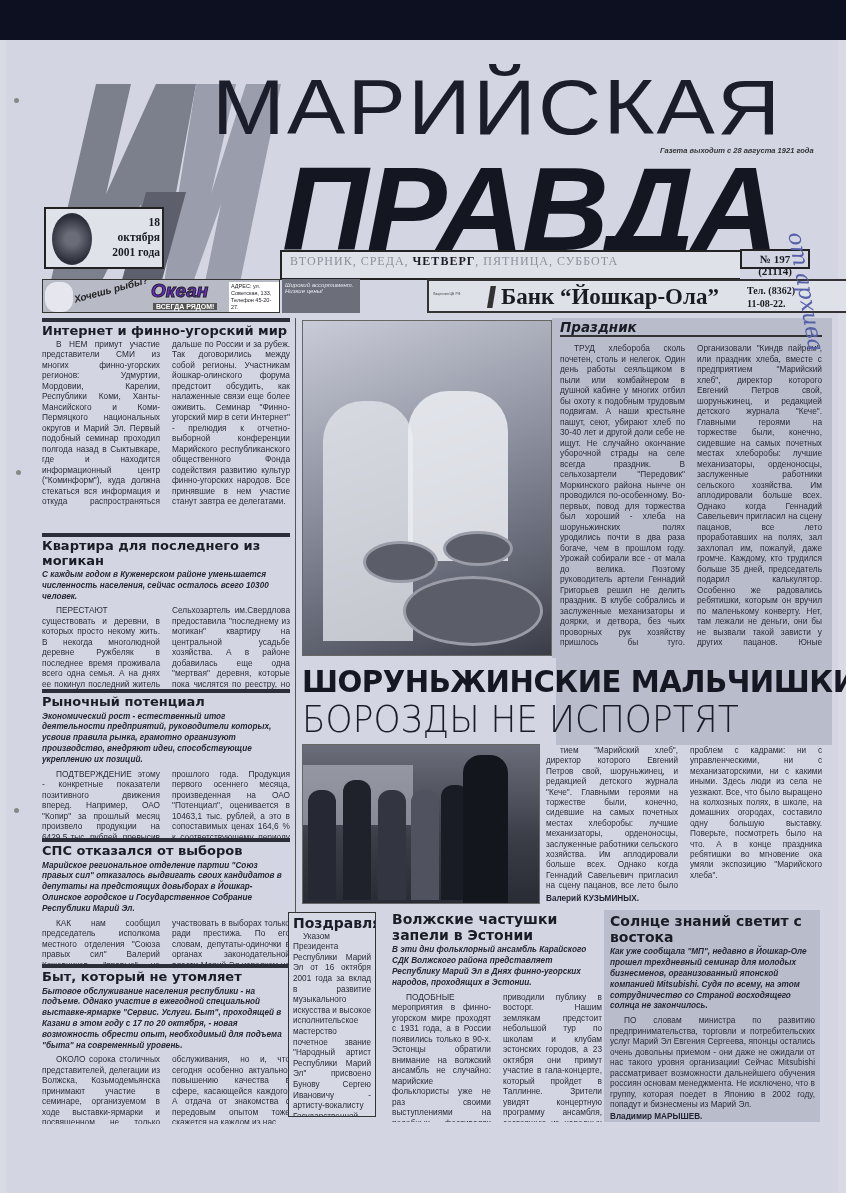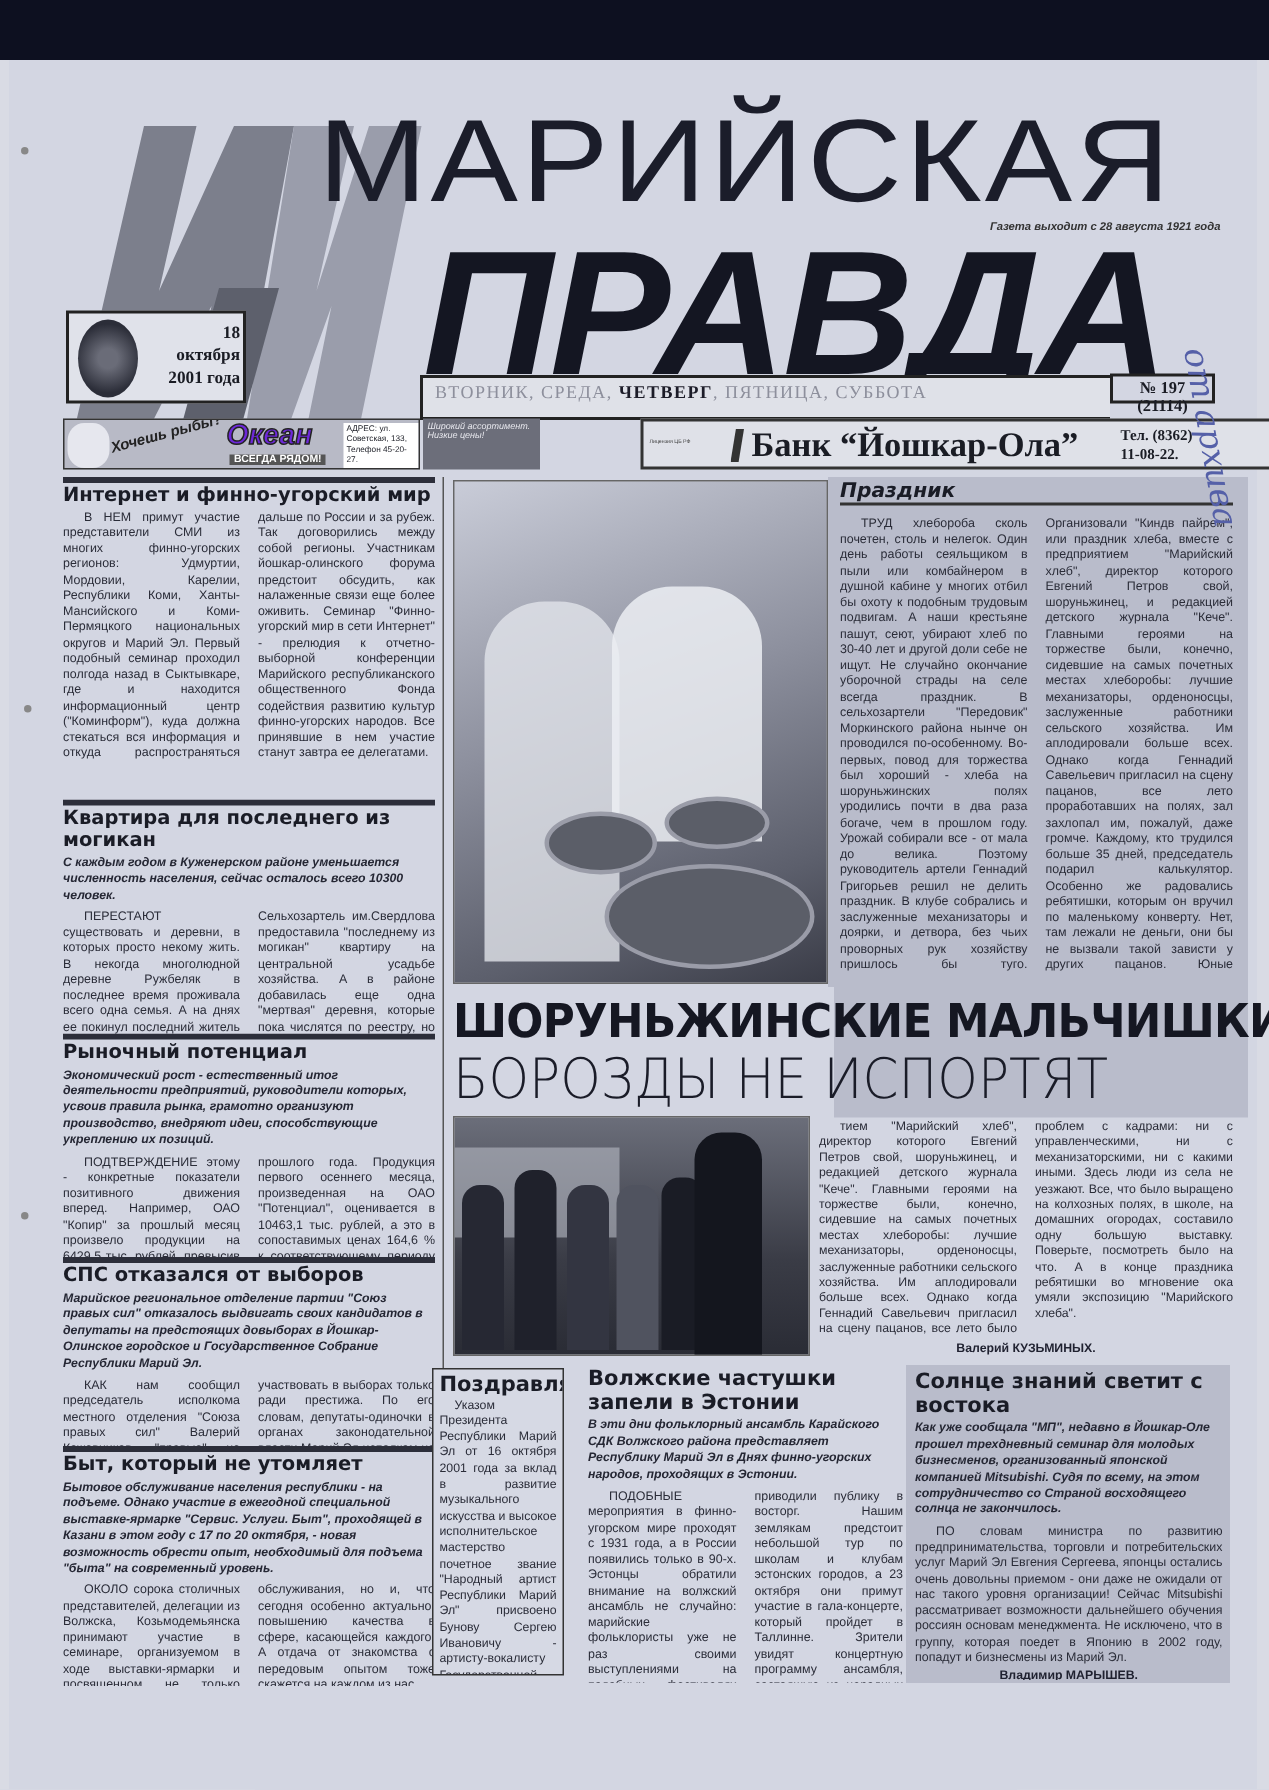--- a/index.html
+++ b/index.html
@@ -29,21 +29,21 @@
 .bankname{position:absolute;left:72px;top:3px;font-family:"Liberation Serif",serif;font-weight:700;font-size:23px;white-space:nowrap}
 .banktel{position:absolute;left:318px;top:3px;font-family:"Liberation Serif",serif;font-size:10px;line-height:13px;font-weight:700}
 .banksmall{position:absolute;left:4px;top:11px;font-size:3.5px;width:46px;color:#444}
 
 .art{position:absolute;overflow:hidden}
 .rule{height:4px;background:#2c2e3a;margin-bottom:2px}
 .h{font-family:"DejaVu Sans",sans-serif;font-weight:700;color:#1a1c26;line-height:1.12}
 .lead{font-style:italic;font-weight:700;font-size:8.2px;line-height:10.8px;color:#252734;margin:2px 0 3px}
 .cols{column-count:2;column-gap:12px;font-size:8.3px;line-height:10.5px;text-align:justify;color:#2a2c38}
 .cols p{text-indent:14px}
-.sig{text-align:center;font-weight:700;font-size:8.2px;margin-top:2px;color:#1f2130}
+.sig{text-align:left;font-weight:700;font-size:8.2px;margin-top:2px;color:#1f2130}
 .vsep{position:absolute;width:1px;background:#555;}
 .photo{position:absolute;background:linear-gradient(160deg,#c9ccd8 0%,#8d909e 45%,#5c5f6c 80%,#3a3c47 100%);border:1px solid #666;overflow:hidden}
 .photo .bread1{position:absolute;border-radius:50%;background:#5b5e68;border:3px solid #9a9ca8}
 .headline1{position:absolute;left:302px;top:663px;font-family:"DejaVu Sans",sans-serif;font-weight:900;font-size:31px;letter-spacing:-0.5px;color:#151722;white-space:nowrap;transform:scaleX(0.94);transform-origin:left top}
 .headline2{position:absolute;left:302px;top:698px;font-family:"DejaVu Sans",sans-serif;font-weight:300;font-size:37px;letter-spacing:0px;color:#1a1c28;white-space:nowrap;transform:scaleX(0.93);transform-origin:left top}
 .grayshade{position:absolute;background:#b9bccb}
 .congrat{position:absolute;left:288px;top:912px;width:88px;height:205px;border:1px solid #333;padding:3px 4px;background:#d6d9e4;overflow:hidden}
 .congrat .h{font-size:14px}
 .congrat .body{font-size:8.2px;line-height:10.6px;text-align:justify;color:#2a2c38;text-indent:10px}
 .hw{position:absolute;left:808px;top:230px;width:36px;height:170px;color:#5560a8;font-family:"DejaVu Serif",serif;font-style:italic;font-size:22px;transform:rotate(80deg);transform-origin:left top;white-space:nowrap}

